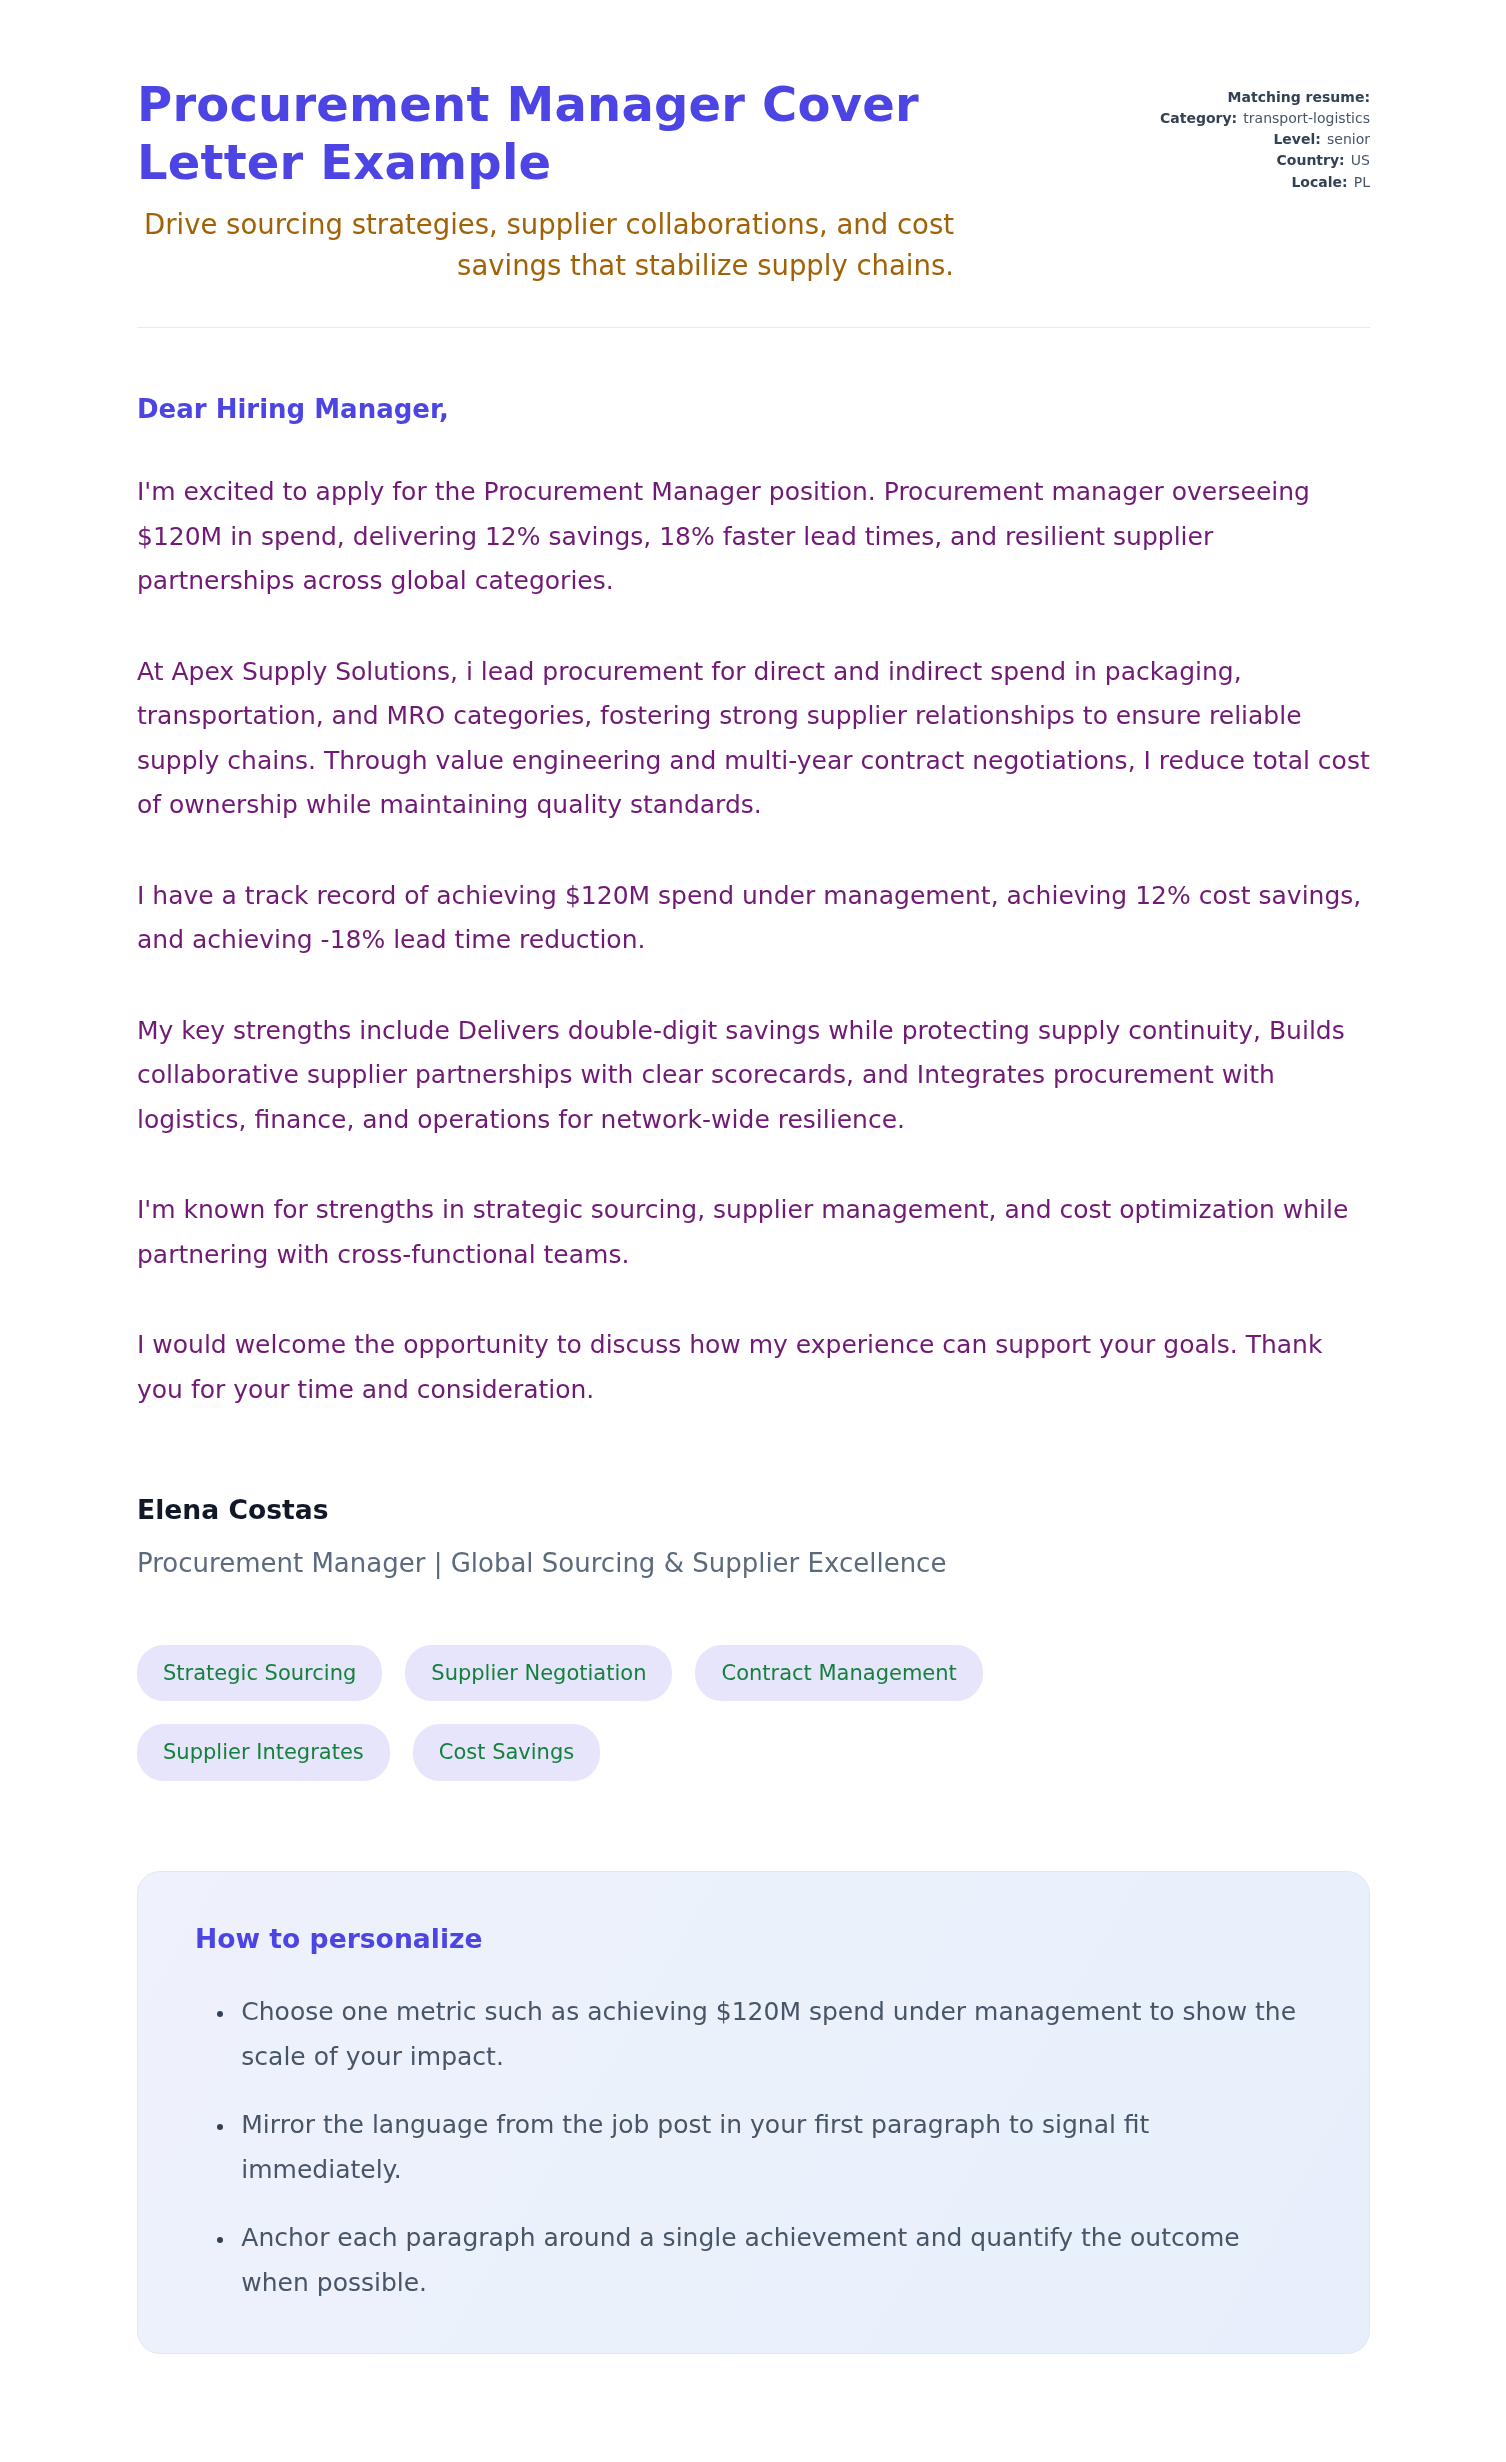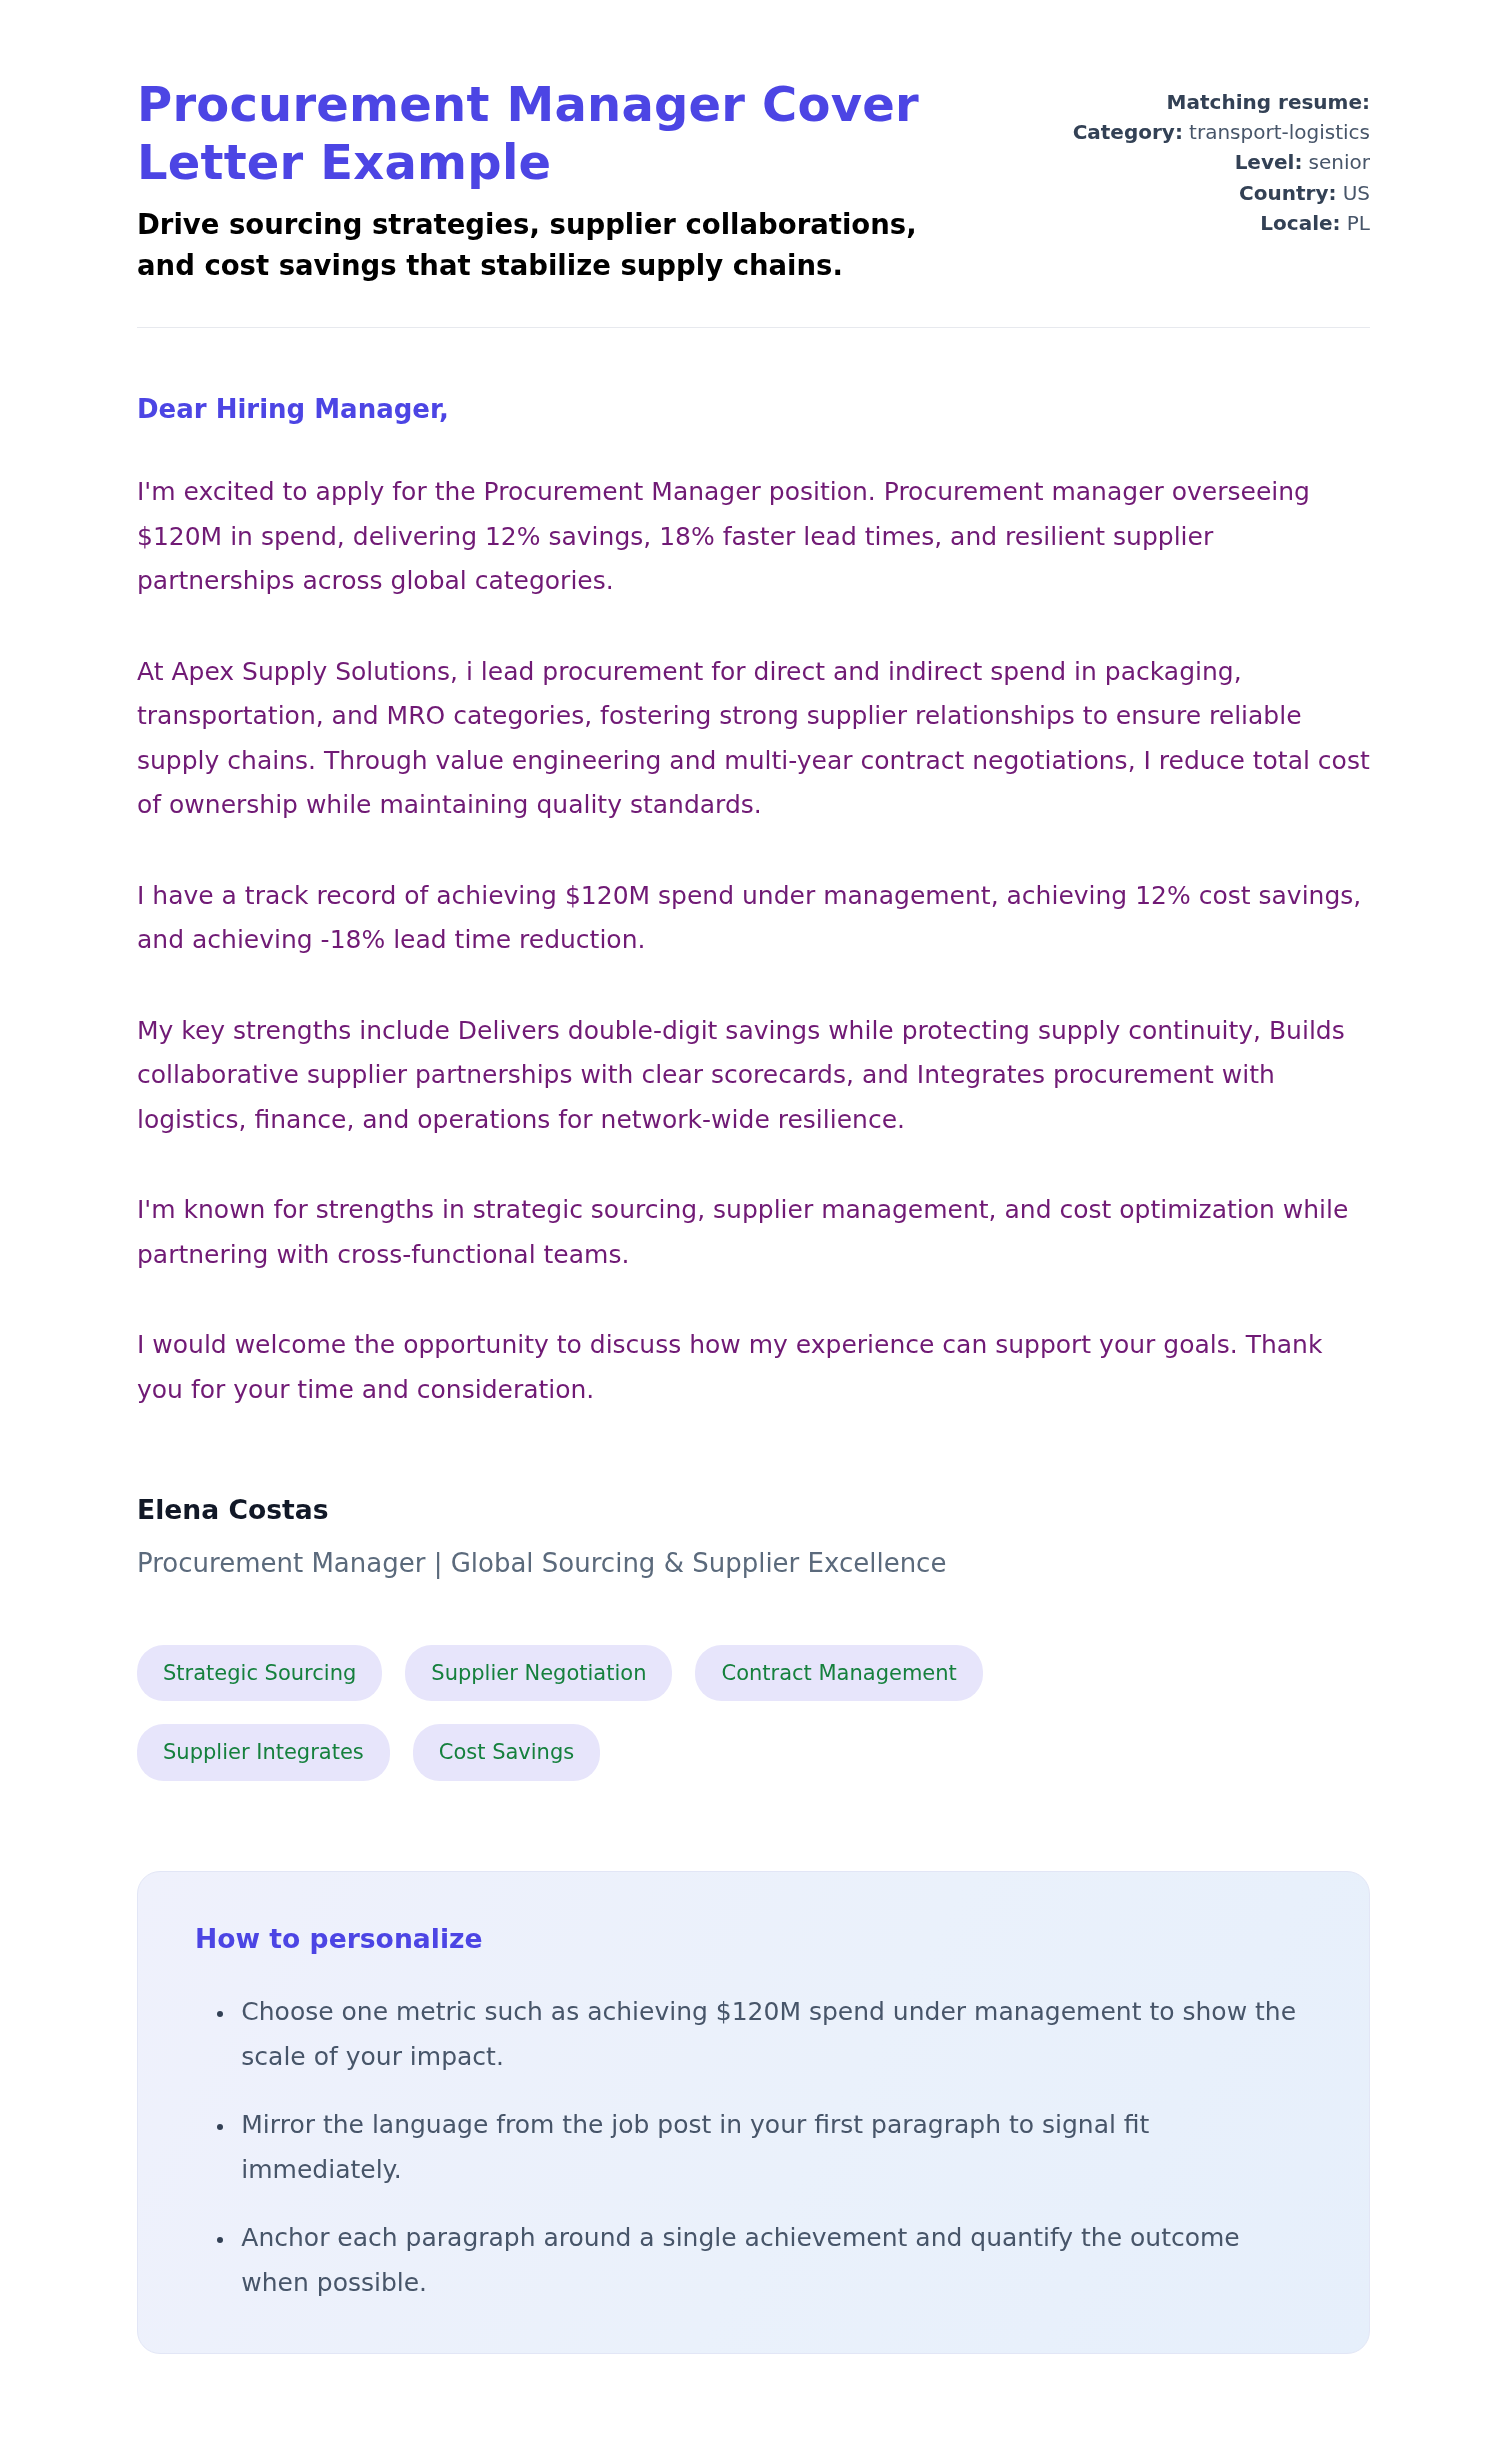--- a/index.html
+++ b/index.html
@@ -31,28 +31,29 @@
     font-size: 48px;
     line-height: 1.2;
     font-weight: 700;
     color: #4c45e4;
     letter-spacing: 0.2px;
   }
   .subtitle {
     margin: 12.4px 0 0 0;
     font-size: 27.5px;
     line-height: 1.5;
-    font-weight: 700;
-    color: #000000;
+    font-weight: 400;
+    color: #a16207;
+    text-align: right;
   }
   .meta {
     width: 394px;
     flex: 0 0 auto;
     text-align: right;
-    font-size: 20px;
+    font-size: 14px;
     line-height: 1.52;
     color: #475569;
     padding-top: 10.6px;
   }
   .meta-label { font-weight: 700; color: #334155; }
   .meta-row .meta-label { margin-right: 6.2px; }
   
   .divider {
     border: none;
     border-top: 1.8px solid #e7e9ee;

